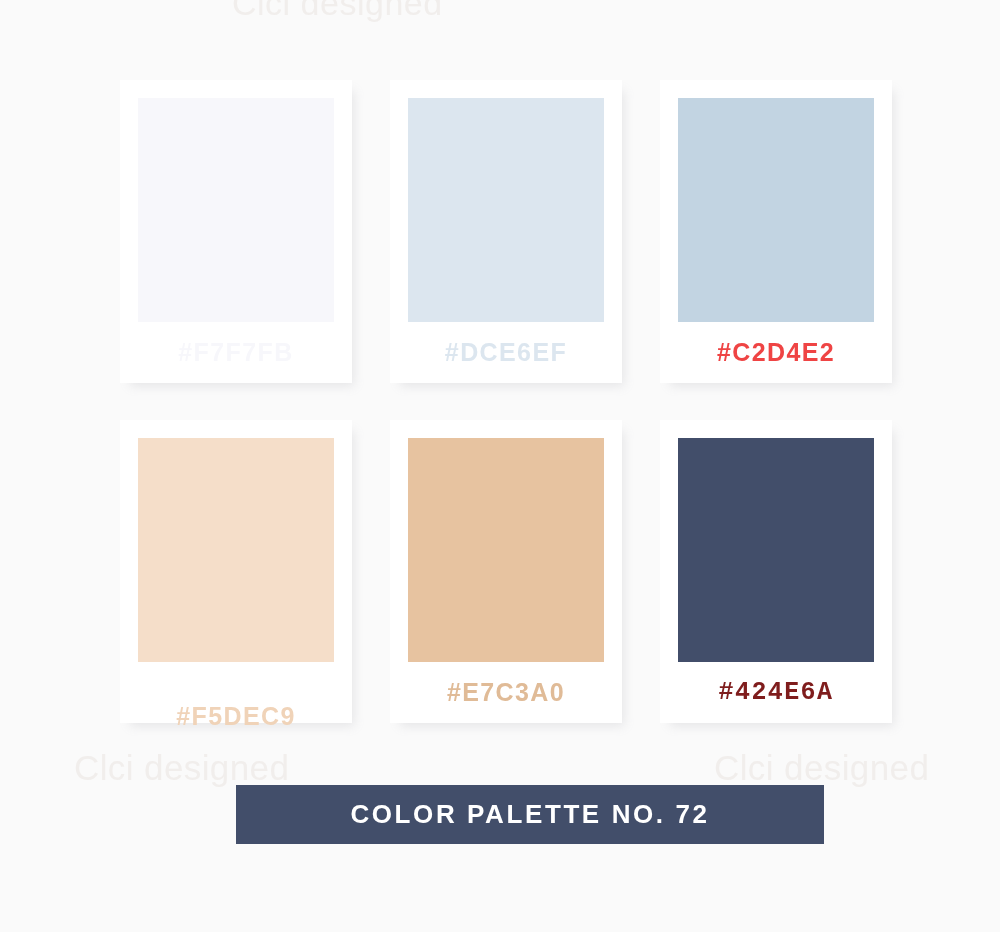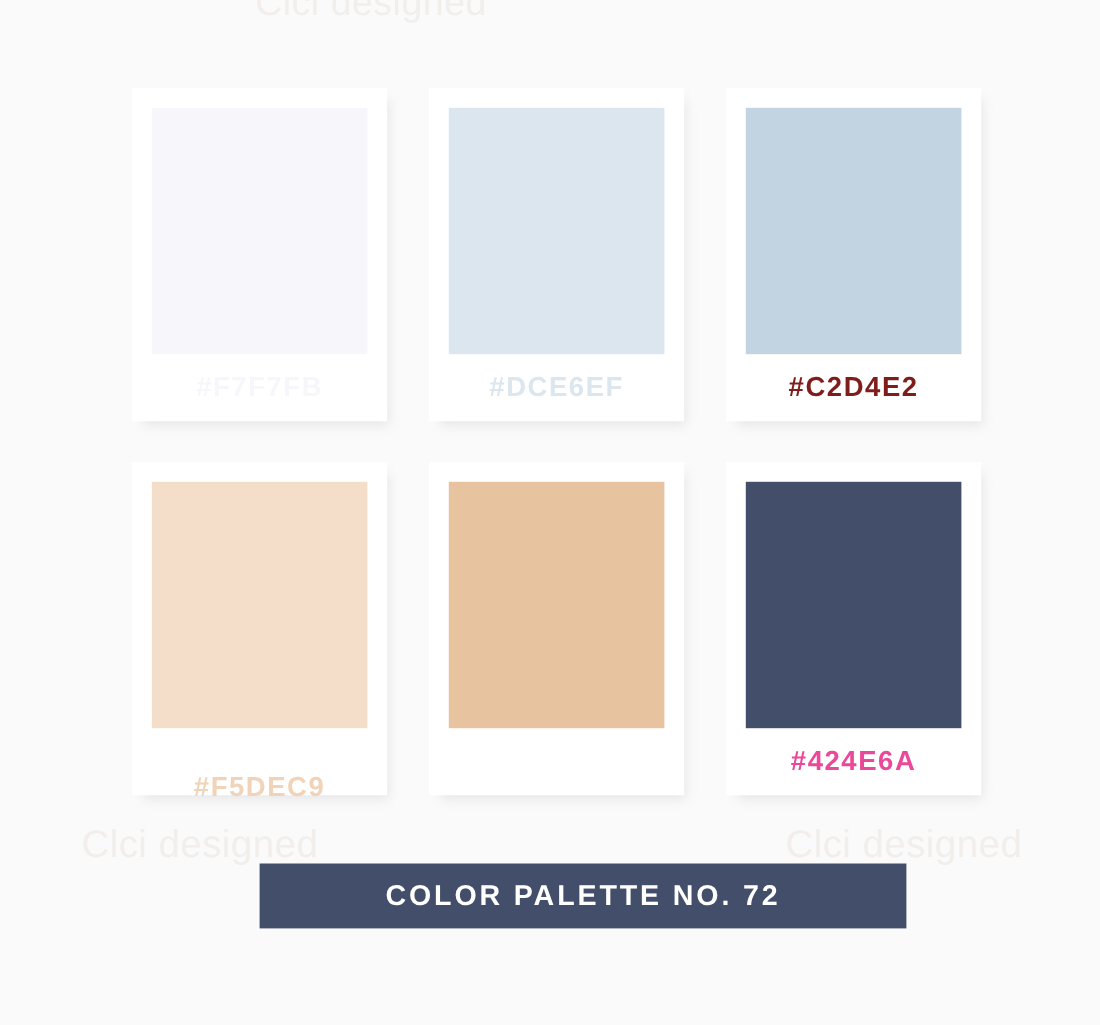--- a/index.html
+++ b/index.html
@@ -115,35 +115,36 @@
     <div class="swatch-hex" style="color: rgb(247, 247, 251);">#F7F7FB</div>
   </div>
 
   <div class="swatch-card">
     <div class="swatch-chip" style="background: rgb(220, 230, 239);"></div>
     <div class="swatch-hex" style="color: rgb(220, 230, 239);">#DCE6EF</div>
   </div>
 
   <div class="swatch-card">
     <div class="swatch-chip" style="background: rgb(194, 212, 226);"></div>
-    <div class="swatch-hex" style="color: #7f1d1d;">#C2D4E2</div>
+    <div class="swatch-hex" style="color: #ef4444;">#C2D4E2</div>
   </div>
 
   <div class="swatch-card">
     <div class="swatch-chip" style="background: rgb(245, 222, 201);"></div>
     <div class="swatch-hex" style="color: rgb(240, 211, 184); margin-top: 40px;">#F5DEC9</div>
   </div>
 
   <div class="swatch-card">
     <div class="swatch-chip" style="background: rgb(231, 195, 160);"></div>
+    <div class="swatch-hex" style="color: rgb(224, 187, 151);">#E7C3A0</div>
   </div>
 
   <div class="swatch-card">
     <div class="swatch-chip" style="background: rgb(66, 78, 106);"></div>
-    <div class="swatch-hex" style="color: #ec4899;">#424E6A</div>
+    <div class="swatch-hex" style="color: #7f1d1d; font-family: Liberation Mono, monospace;">#424E6A</div>
   </div>
 
 </div>
 
 <div class="watermark left" style="color: rgb(241, 238, 236);">Clci designed</div>
 
 <div class="watermark right" style="color: rgb(241, 238, 236);">Clci designed</div>
 
 <div class="title-banner" style="background: rgb(66, 78, 106);">
   <span class="title-banner-text" style="color: rgb(255, 255, 255);">COLOR PALETTE NO. 72</span>

